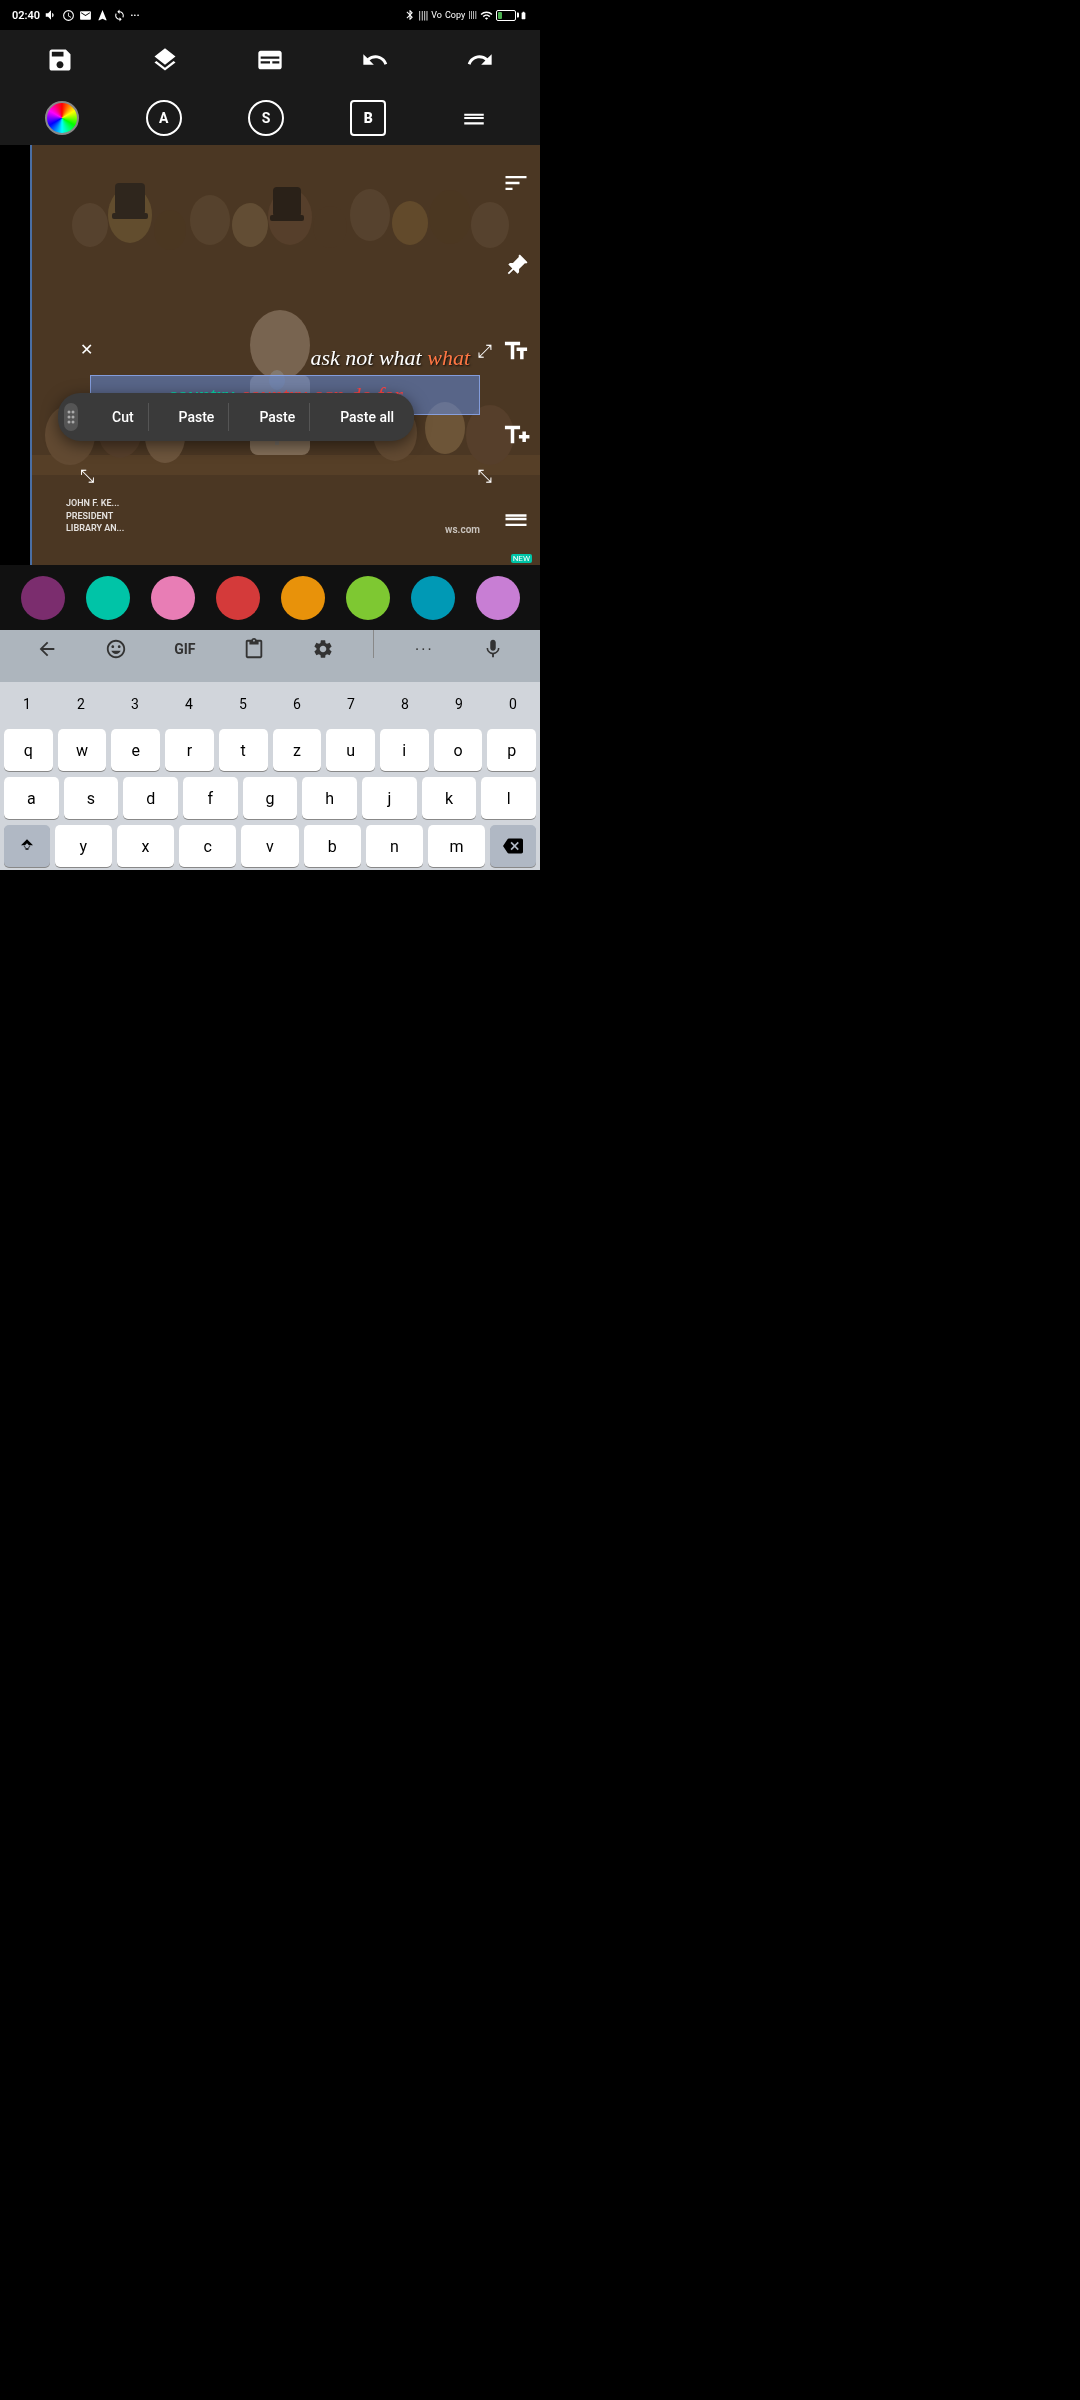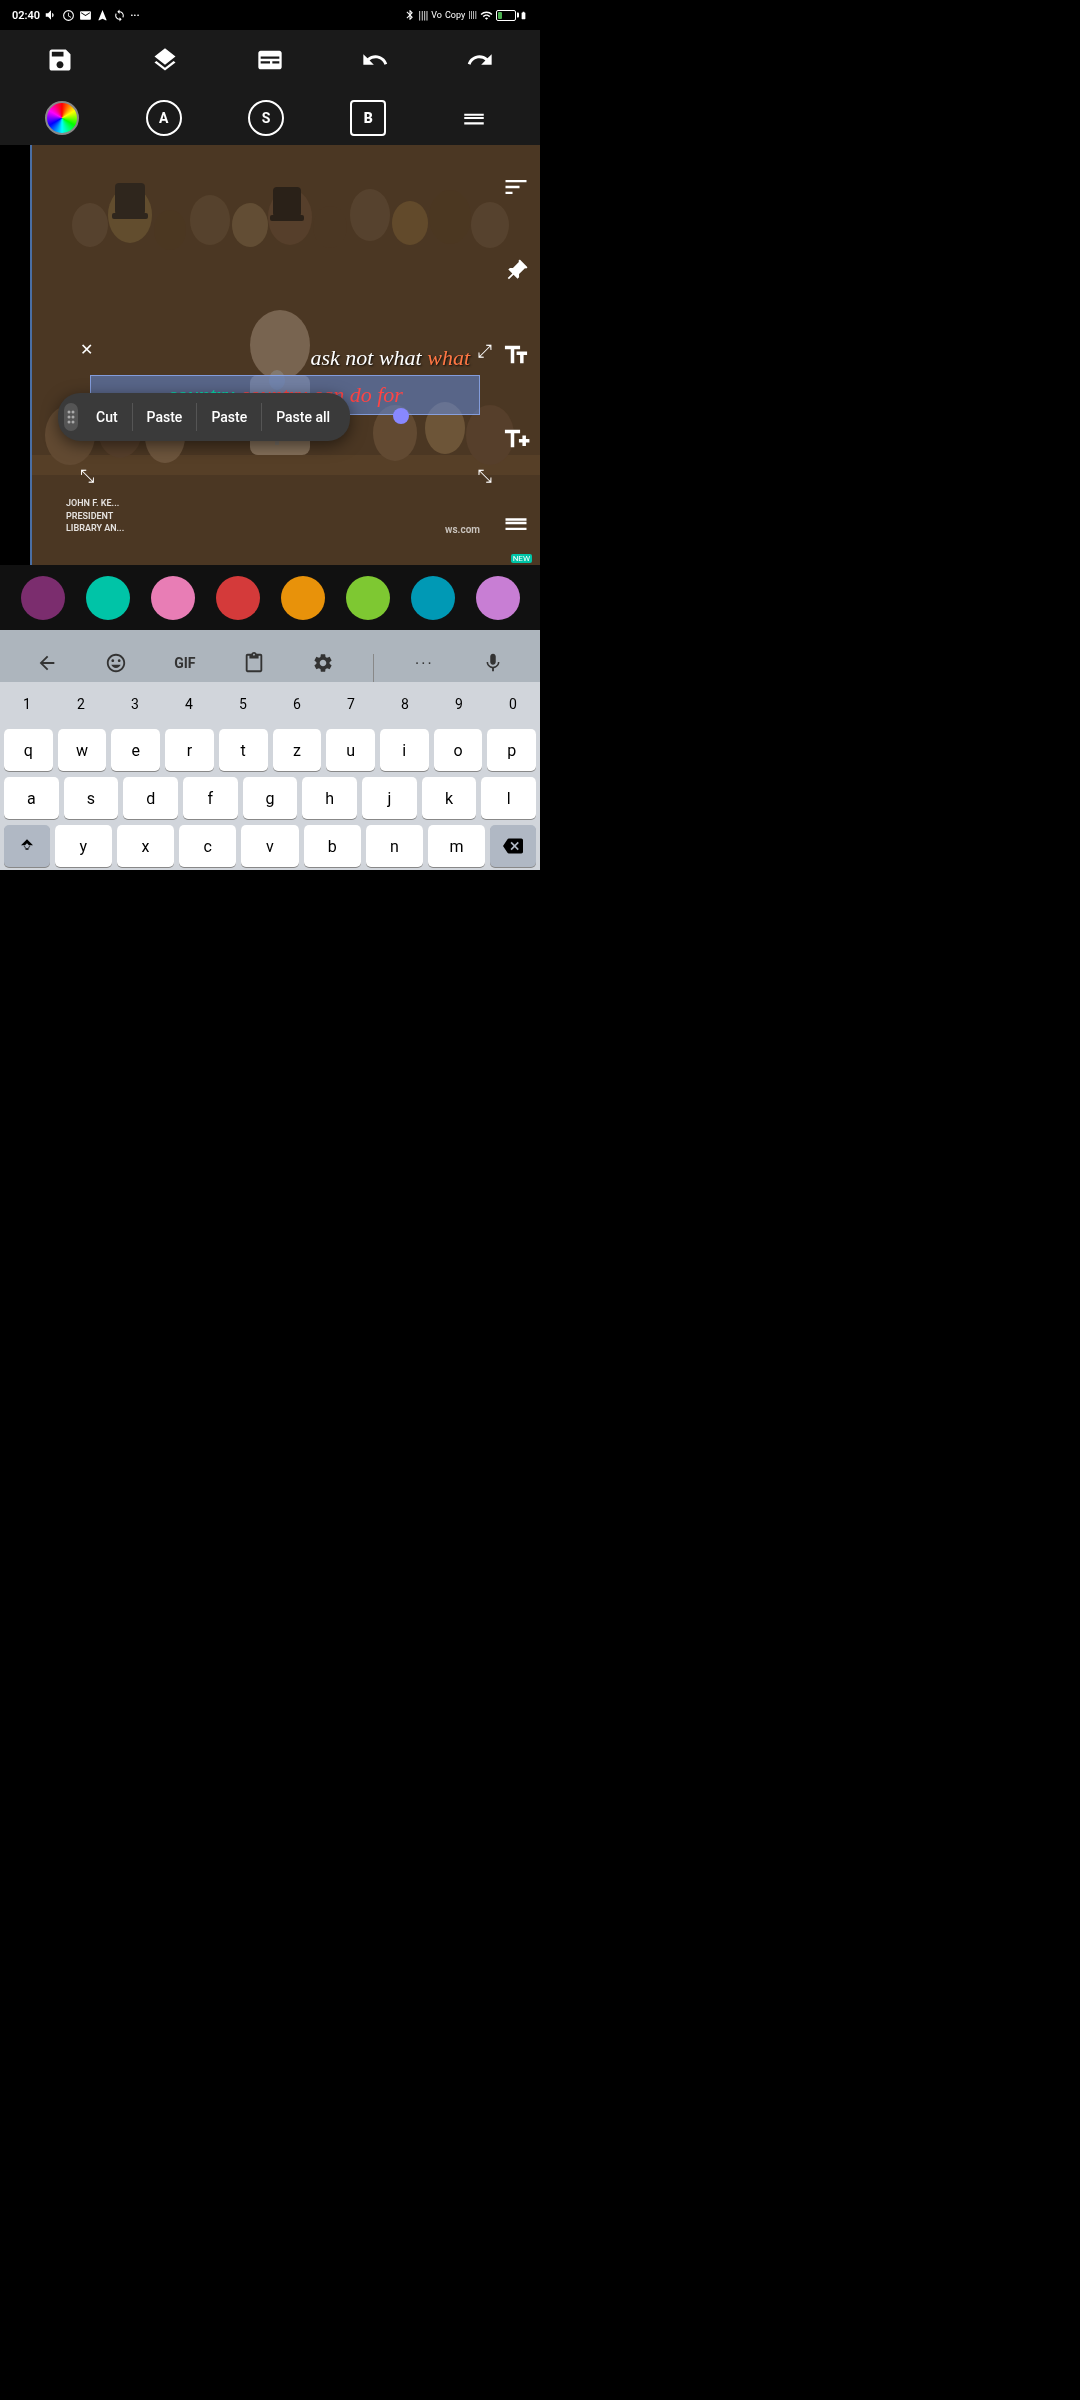--- a/index.html
+++ b/index.html
@@ -173,21 +173,20 @@
       display: flex;
       flex-direction: column;
       justify-content: space-around;
       align-items: center;
       z-index: 10;
     }
     .right-btn {
       width: 36px;
       height: 36px;
       display: flex;
-      align-items: center;
       justify-content: center;
       color: #fff;
       cursor: pointer;
     }
 
     
     .text-overlay-area {
       position: absolute;
       left: 60px;
       top: 200px;
@@ -258,21 +257,21 @@
     .context-menu {
       position: absolute;
       left: 28px;
       top: 248px;
       z-index: 30;
       background: #3a3a3a;
       border-radius: 22px;
       display: flex;
       align-items: center;
       padding: 10px 6px;
-      gap: 0;
+      gap: 16px;
       box-shadow: 0 4px 16px rgba(0,0,0,0.5);
     }
     .context-menu-item {
       color: #fff;
       font-size: 14px;
       font-weight: 500;
       padding: 6px 14px;
       cursor: pointer;
       white-space: nowrap;
     }
@@ -333,21 +332,21 @@
     .keyboard-area {
       width: 100%;
       background: #d1d5db;
       flex: 1;
     }
     .keyboard-toolbar {
       width: 100%;
       height: 52px;
       background: #adb5bd;
       display: flex;
-      align-items: flex-end;
+      align-items: flex-start;
       justify-content: space-around;
       padding: 0 12px;
     }
     .kb-tool-btn {
       width: 38px;
       height: 38px;
       display: flex;
       align-items: center;
       justify-content: center;
       color: #333;

